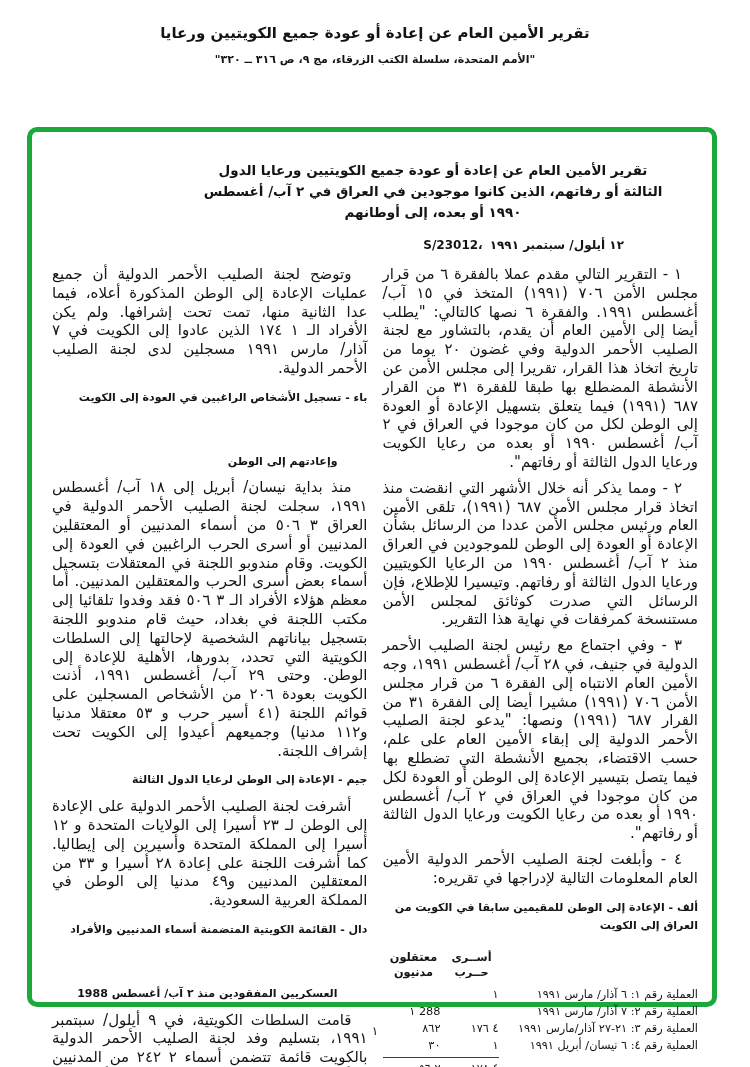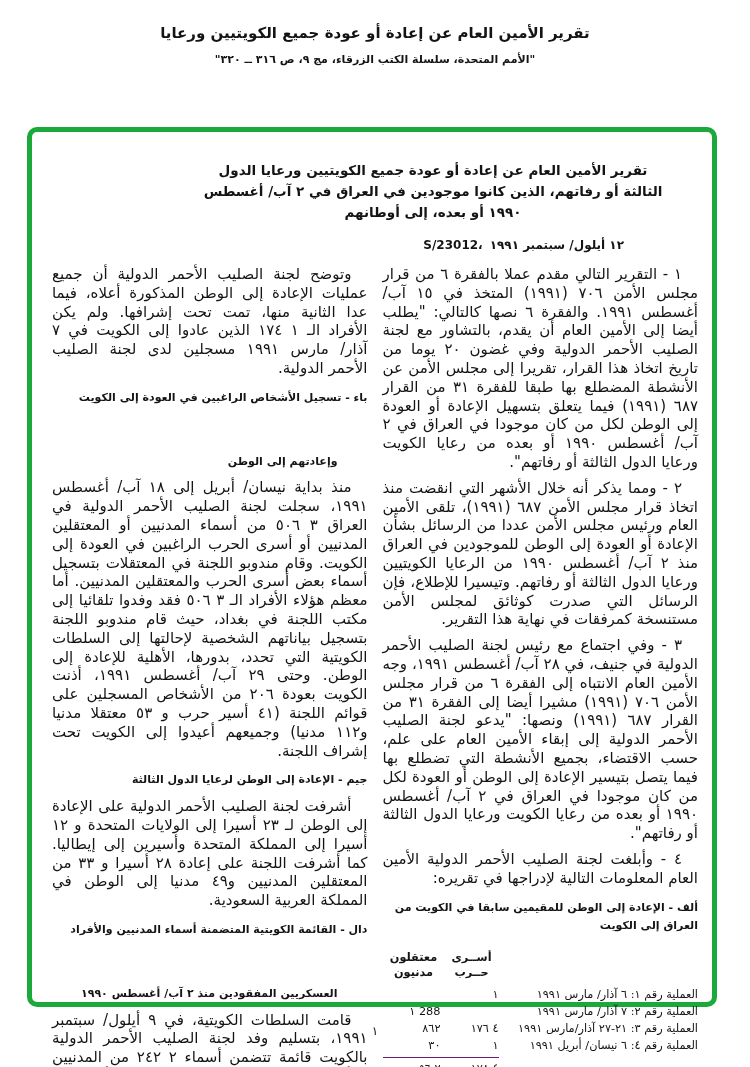--- a/index.html
+++ b/index.html
@@ -140,21 +140,21 @@
         <span>باء - تسجيل الأشخاص الراغبين في العودة إلى الكويت</span>
         <span class="h2-indent">وإعادتهم إلى الوطن</span>
       </div>
       <div class="para">منذ بداية نيسان/ أبريل إلى ١٨ آب/ أغسطس ١٩٩١، سجلت لجنة الصليب الأحمر الدولية في العراق ٣ ٥٠٦ من أسماء المدنيين أو المعتقلين المدنيين أو أسرى الحرب الراغبين في العودة إلى الكويت. وقام مندوبو اللجنة في المعتقلات بتسجيل أسماء بعض أسرى الحرب والمعتقلين المدنيين. أما معظم هؤلاء الأفراد الـ ٣ ٥٠٦ فقد وفدوا تلقائيا إلى مكتب اللجنة في بغداد، حيث قام مندوبو اللجنة بتسجيل بياناتهم الشخصية لإحالتها إلى السلطات الكويتية التي تحدد، بدورها، الأهلية للإعادة إلى الوطن. وحتى ٢٩ آب/ أغسطس ١٩٩١، أذنت الكويت بعودة ٢٠٦ من الأشخاص المسجلين على قوائم اللجنة (٤١ أسير حرب و ٥٣ معتقلا مدنيا و١١٢ مدنيا) وجميعهم أعيدوا إلى الكويت تحت إشراف اللجنة.</div>
 
       <div class="heading">جيم - الإعادة إلى الوطن لرعايا الدول الثالثة</div>
       <div class="para">أشرفت لجنة الصليب الأحمر الدولية على الإعادة إلى الوطن لـ ٢٣ أسيرا إلى الولايات المتحدة و ١٢ أسيرا إلى المملكة المتحدة وأسيرين إلى إيطاليا. كما أشرفت اللجنة على إعادة ٢٨ أسيرا و ٣٣ من المعتقلين المدنيين و٤٩ مدنيا إلى الوطن في المملكة العربية السعودية.</div>
 
       <div class="heading">
         <span>دال - القائمة الكويتية المتضمنة أسماء المدنيين والأفراد</span>
-        <span class="h2-indent">العسكريين المفقودين منذ ٢ آب/ أغسطس ١٩٩٠</span>
+        <span class="h2-indent">العسكريين المفقودين منذ ٢ آب/ أغسطس 1988</span>
       </div>
       <div class="para">قامت السلطات الكويتية، في ٩ أيلول/ سبتمبر ١٩٩١، بتسليم وفد لجنة الصليب الأحمر الدولية بالكويت قائمة تتضمن أسماء ٢ ٢٤٢ من المدنيين والأفراد العسكريين المفقودين منذ ٢ آب/ أغسطس ١٩٩٠. تفترض السلطات الكويتية أنهم قد اعتقلوا على يد السلطات العراقية. واللجنة بصدد إحالة هذه القائمة إلى السلطات العراقية.</div>
     </div>
 
   </div>
 </div>
 
 <div class="page-number">١</div>
 
 </body></html>

